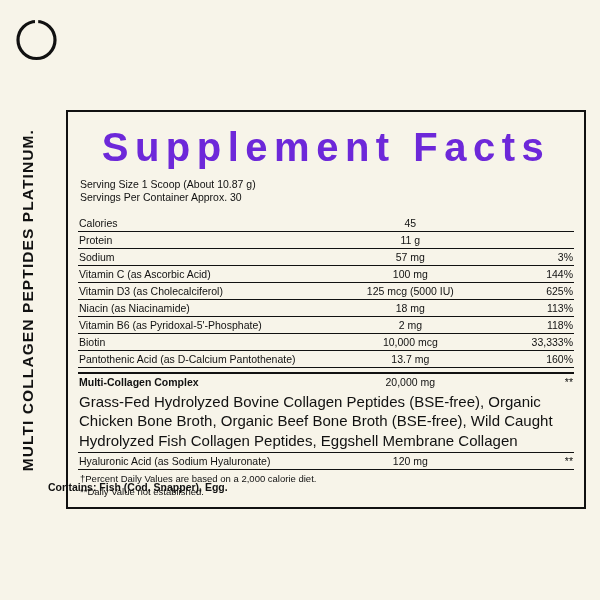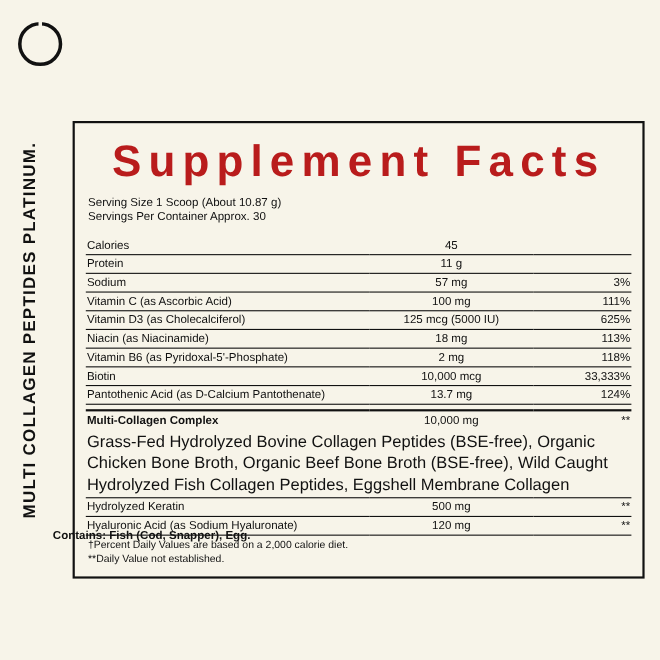--- a/index.html
+++ b/index.html
@@ -64,21 +64,21 @@
     padding: 10px 10px 8px 10px;
   }
 
   .sf-title {
     text-align: center;
     font-size: 40px;
     font-weight: 700;
     letter-spacing: 6.5px;
     line-height: 1.05;
     margin: 4px 0 10px 0;
-    color: #b91c1c;
+    color: #6d28d9;
   }
 
   .serving-lines {
     font-size: 10.5px;
     line-height: 1.28;
     margin: 0 0 10px 2px;
   }
 
   table.facts {
     width: 100%;
@@ -171,21 +171,21 @@
           <td class="col-dv"></td>
         </tr>
         <tr class="line">
           <td class="col-name">Sodium</td>
           <td class="col-amt">57 mg</td>
           <td class="col-dv">3%</td>
         </tr>
         <tr class="line">
           <td class="col-name">Vitamin C (as Ascorbic Acid)</td>
           <td class="col-amt">100 mg</td>
-          <td class="col-dv">111%</td>
+          <td class="col-dv">144%</td>
         </tr>
         <tr class="line">
           <td class="col-name">Vitamin D3 (as Cholecalciferol)</td>
           <td class="col-amt">125 mcg  (5000 IU)</td>
           <td class="col-dv">625%</td>
         </tr>
         <tr class="line">
           <td class="col-name">Niacin (as Niacinamide)</td>
           <td class="col-amt">18 mg</td>
           <td class="col-dv">113%</td>
@@ -196,41 +196,36 @@
           <td class="col-dv">118%</td>
         </tr>
         <tr class="line">
           <td class="col-name">Biotin</td>
           <td class="col-amt">10,000 mcg</td>
           <td class="col-dv">33,333%</td>
         </tr>
         <tr class="line">
           <td class="col-name">Pantothenic Acid (as D-Calcium Pantothenate)</td>
           <td class="col-amt">13.7 mg</td>
-          <td class="col-dv">124%</td>
+          <td class="col-dv">160%</td>
         </tr>
 
         <tr class="thick">
             <td colspan="3"></td>
           </tr>
 
         <tr>
           <td class="col-name bold">Multi-Collagen Complex</td>
-          <td class="col-amt">10,000 mg</td>
+          <td class="col-amt">20,000 mg</td>
           <td class="col-dv">**</td>
         </tr>
         <tr class="ingredients line">
           <td colspan="3">Grass-Fed Hydrolyzed Bovine Collagen Peptides (BSE-free), Organic Chicken Bone Broth, Organic Beef Bone Broth (BSE-free), Wild Caught Hydrolyzed Fish Collagen Peptides, Eggshell Membrane Collagen</td>
         </tr>
 
-        <tr class="line">
-          <td class="col-name">Hydrolyzed Keratin</td>
-          <td class="col-amt">500 mg</td>
-          <td class="col-dv">**</td>
-        </tr>
         <tr class="line">
           <td class="col-name">Hyaluronic Acid (as Sodium Hyaluronate)</td>
           <td class="col-amt">120 mg</td>
           <td class="col-dv">**</td>
         </tr>
       </tbody>
     </table>
 
     <div class="footnotes">
       <div>†Percent Daily Values are based on a 2,000 calorie diet.</div>

